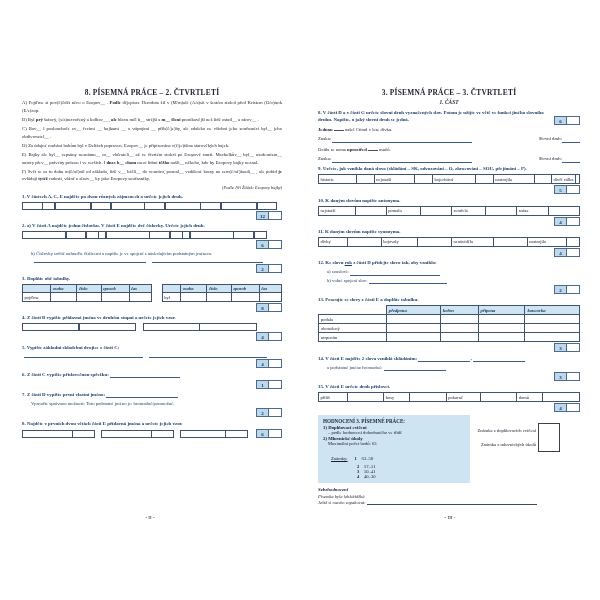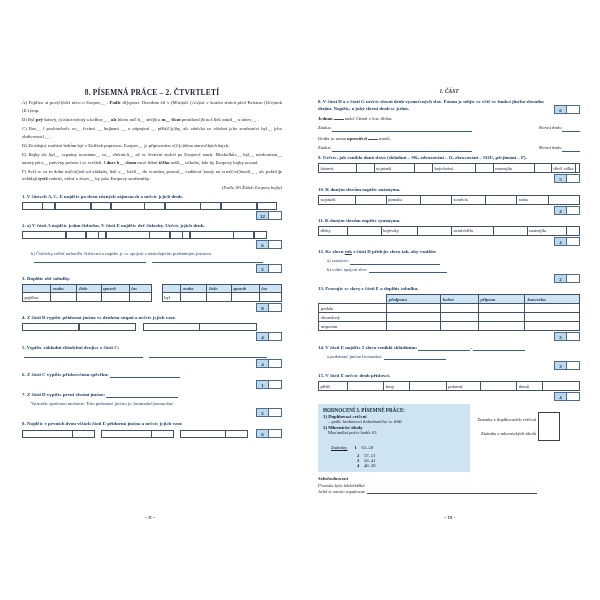--- a/index.html
+++ b/index.html
@@ -301,20 +301,21 @@
         <div class="num">6</div>
         <div class="empty"></div>
       </div>
     </div>
 
     <div class="folio">- II -</div>
   </div>
 
   <div class="page page-right">
 
+    <div class="ptitle">3. PÍSEMNÁ PRÁCE – 3. ČTVRTLETÍ</div>
     <div class="psub">1. ČÁST</div>
 
     <div class="rowline">
       <div class="q grow" style="margin-top:0">
         <span>8.</span>
         <span>V části D a v části G určete slovní druh vyznačených slov. Potom je užijte ve větě ve funkci jiného slovního druhu. Napište, o jaký slovní druh se jedná.</span>
       </div>
       <div class="score" style="margin:6px 0 0 4px;align-self:flex-end">
         <div class="num">6</div>
         <div class="empty"></div>

